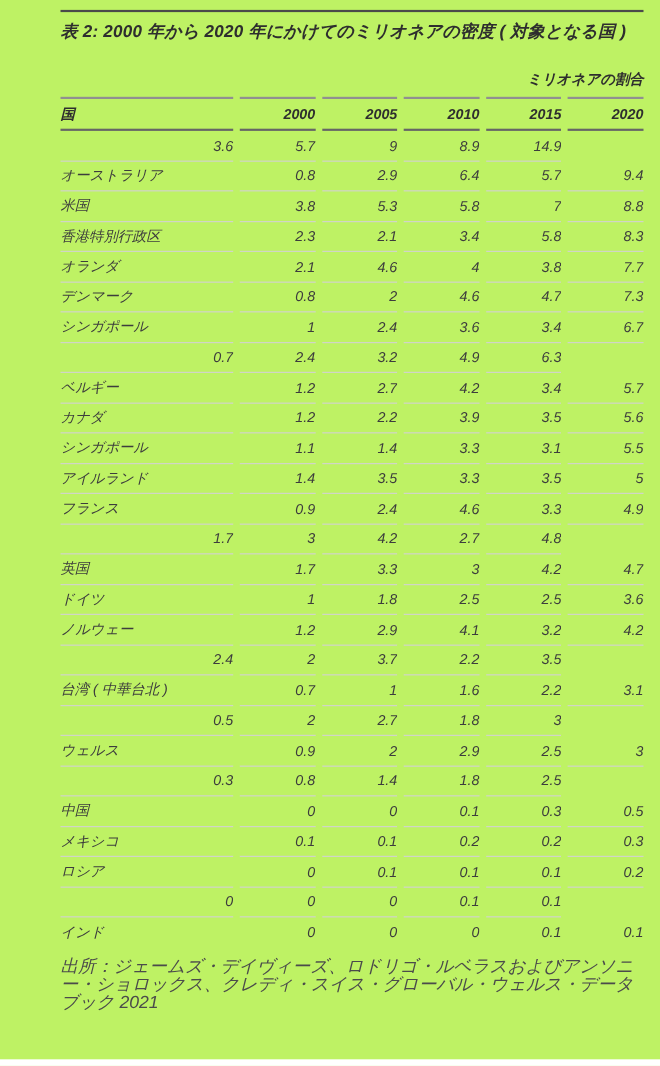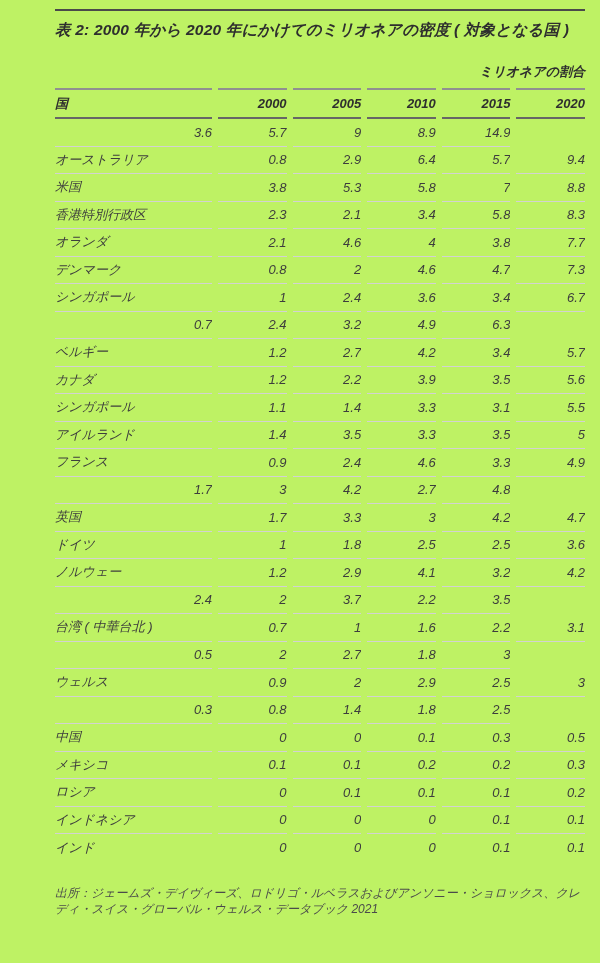--- a/index.html
+++ b/index.html
@@ -71,22 +71,22 @@
     box-sizing: border-box;
     border-bottom: 1px solid #d2d2d2;
     display: flex;
     align-items: center;
     overflow: hidden;
     white-space: nowrap;
   }
   .row .cell.num { justify-content: flex-end; }
   .row:last-child .cell { border-bottom: none; }
   .source {
-    margin-top: 23px;
-    font-size: 12px;
+    margin-top: 10px;
+    font-size: 16px;
     line-height: 16px;
     color: #4b4b4b;
     width: 530px;
   }
 </style>
 </head>
 <body>
 
 <div class="page">
   <div class="content">
@@ -295,21 +295,20 @@
           </div>
           <div class="grid-row row">
             <div class="cell">ロシア</div>
             <div class="cell num">0</div>
             <div class="cell num">0.1</div>
             <div class="cell num">0.1</div>
             <div class="cell num">0.1</div>
             <div class="cell num">0.2</div>
           </div>
           <div class="grid-row row">
-            <div class="cell">インドネシア</div>
             <div class="cell num">0</div>
             <div class="cell num">0</div>
             <div class="cell num">0</div>
             <div class="cell num">0.1</div>
             <div class="cell num">0.1</div>
           </div>
           <div class="grid-row row">
             <div class="cell">インド</div>
             <div class="cell num">0</div>
             <div class="cell num">0</div>

